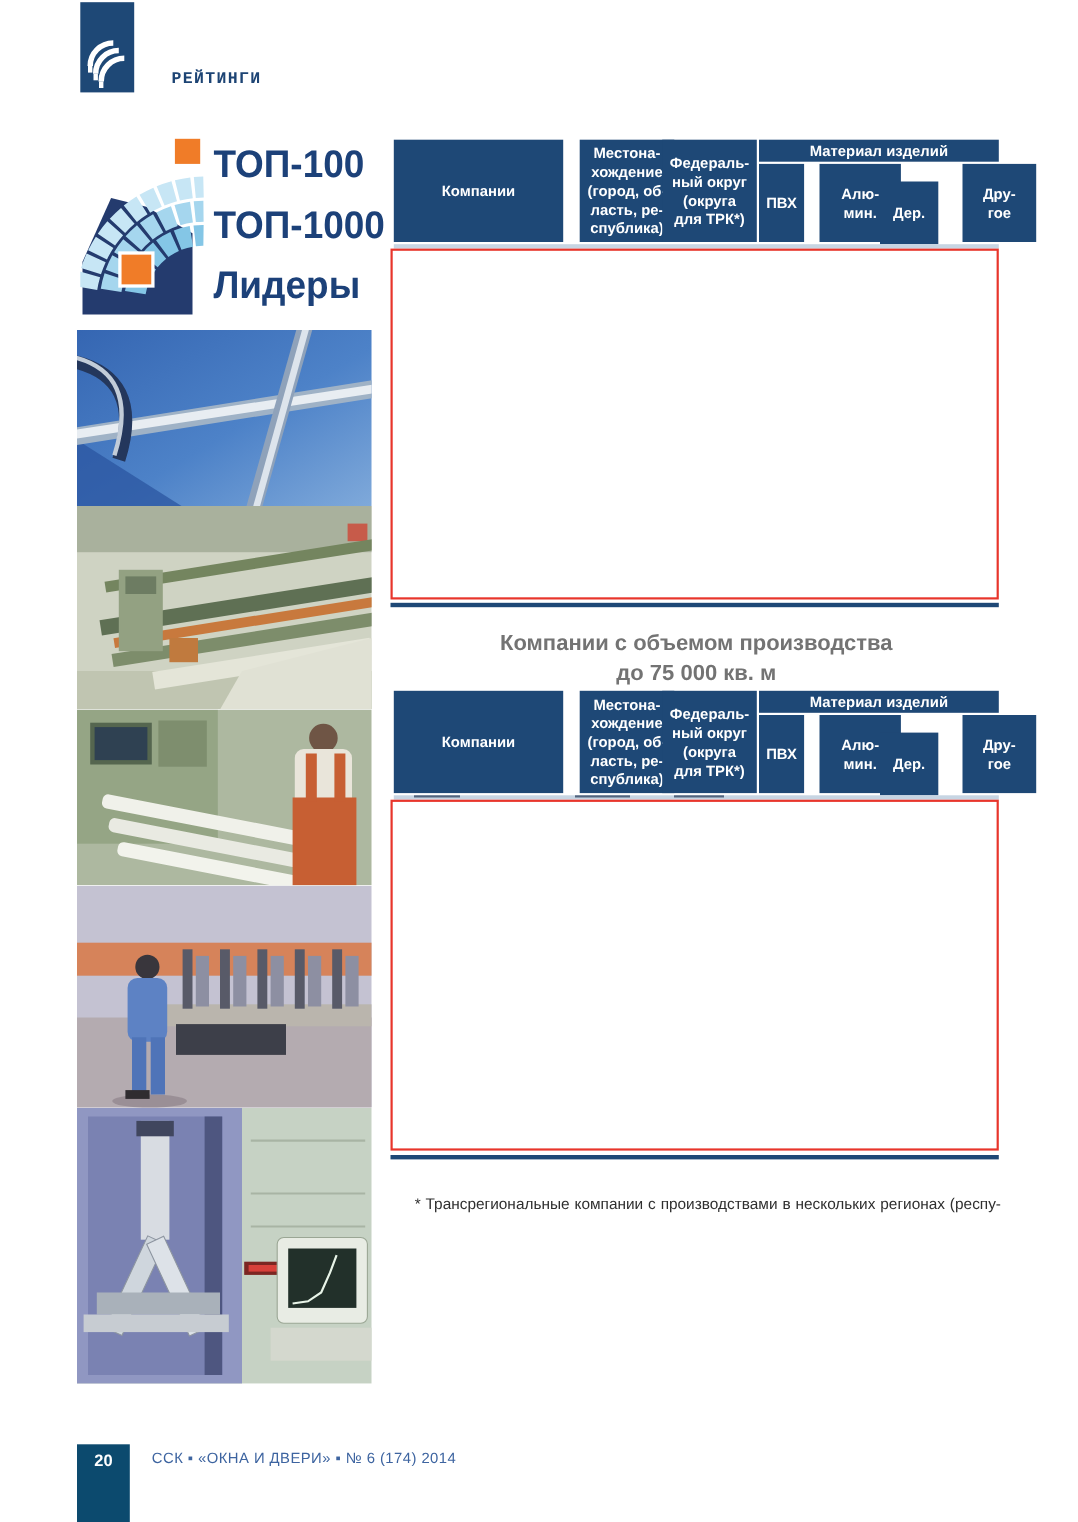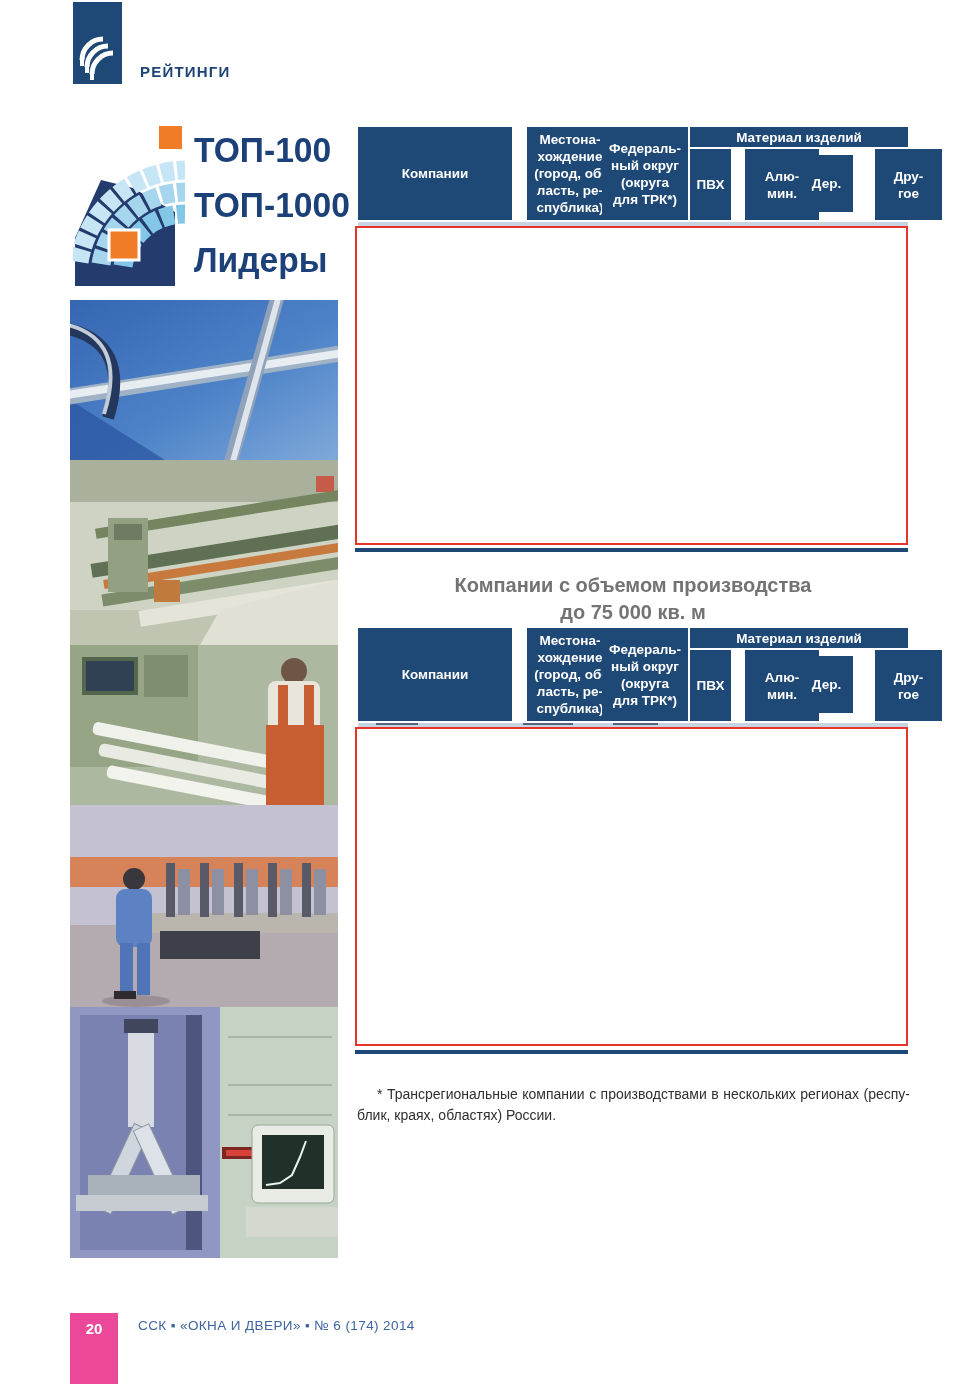--- a/index.html
+++ b/index.html
@@ -3,22 +3,22 @@
 <meta charset="utf-8">
 <style>
   * { margin:0; padding:0; box-sizing:border-box; }
   html,body { width:980px; height:1384px; background:#ffffff;
               font-family:"Liberation Sans", sans-serif; }
   .abs { position:absolute; }
   #page { position:relative; width:980px; height:1384px; background:#fff; overflow:hidden; }
 
   
   .logo-box { left:73px; top:2px; width:49px; height:82px; background:#1E4876; }
-  .section-label { left:140px; top:63px; font-size:15px; font-weight:bold;
-                   color:#1D4474; letter-spacing:1.2px; }
+  .section-label { left:156px; top:63px; font-size:15px; font-weight:bold;
+                   color:#1D4474; letter-spacing:1.2px;font-family:Liberation Mono, monospace; }
 
   
   .brand-logo { left:73px; top:126px; width:114px; height:164px; }
   .brand-text { left:194px; top:122px; width:170px; font-weight:bold; color:#1C4179;
                 font-size:35px; line-height:55px; transform:scaleX(0.96);
                 transform-origin:left top; white-space:pre-line; }
 
   
   .photo { left:70px; width:268px; overflow:hidden; }
   .photo svg { display:block; }
@@ -27,21 +27,21 @@
   .tbl { left:358px; width:550px; height:105px; }
   .cell { position:absolute; background:#1E4876; color:#fff; display:flex;
           align-items:center; justify-content:center; text-align:center;
           font-weight:bold; font-size:13.5px; line-height:17px; white-space:pre-line; }
   .c1 { left:0; top:0; width:154px; height:93px; }
   .c2 { left:156px; top:0; width:86px; height:93px;margin-left:13px; }
   .c3 { left:244px; top:0; width:86px; height:93px; }
   .cg { left:332px; top:0; width:218px; height:20px; }
   .m1 { left:332px; top:22px; width:41px; height:71px; }
   .m2 { left:387px; top:22px; width:74px; height:71px; }
-  .m3 { left:442px; top:28px; width:53px; height:57px; }
+  .m3 { left:442px; top:38px; width:53px; height:57px; }
   .m4 { left:517px; top:22px; width:67px; height:71px; }
   .strip { position:absolute; left:0; top:95px; width:550px; height:6px; background:#C7D5E3; }
   .strip.smudge { background:
       linear-gradient(90deg, transparent 18px, #51647e 18px, #51647e 60px, transparent 60px,
         transparent 165px, #51647e 165px, #51647e 215px, transparent 215px,
         transparent 255px, #51647e 255px, #51647e 300px, transparent 300px) top/100% 2px no-repeat,
       #C7D5E3; }
 
   .redact { left:355px; width:553px; background:#fff; border:2px solid #E8352B; }
   .navy-rule { left:355px; width:553px; height:4px; background:#1E4876; }
@@ -49,21 +49,21 @@
   .section-heading { left:358px; top:572px; width:550px; text-align:center;
                      font-weight:bold; color:#737373; font-size:20px; line-height:27px;
                      white-space:pre-line; }
 
   
   .footnote { left:357px; top:1084px; width:553px; color:#2F2F2F; font-size:14px;
               line-height:21px; }
   .fn1 { text-indent:20px; text-align:justify; text-align-last:justify; }
 
   
-  .page-num-box { left:70px; top:1313px; width:48px; height:71px; background:#ec4899;
+  .page-num-box { left:70px; top:1313px; width:48px; height:71px; background:#0c4a6e;
                   color:#fff; font-weight:bold; font-size:15px; text-align:center;
                   padding-top:7px; }
   .issue-line { left:138px; top:1318px; font-size:13.5px; color:#3D64A0;
                 letter-spacing:0.4px; }
 </style>
 </head>
 <body>
 
 <div id="page">
 
@@ -263,19 +263,18 @@
     <div class="cell m3">Дер.</div>
     <div class="cell m4">Дру-
 гое</div>
     <div class="strip smudge"></div>
   </div>
   <div class="abs redact" style="top:727px;height:319px;"></div>
   <div class="abs navy-rule" style="top:1050px;"></div>
 
   <div class="abs footnote">
     <div class="fn1">* Трансрегиональные компании с производствами в нескольких регионах (респу-</div>
-    <div>блик, краях, областях) России.</div>
   </div>
 
   <div class="abs page-num-box">20</div>
   <div class="abs issue-line">ССК ▪ «ОКНА И ДВЕРИ» ▪ № 6 (174) 2014</div>
 
 </div>
 
 </body></html>

